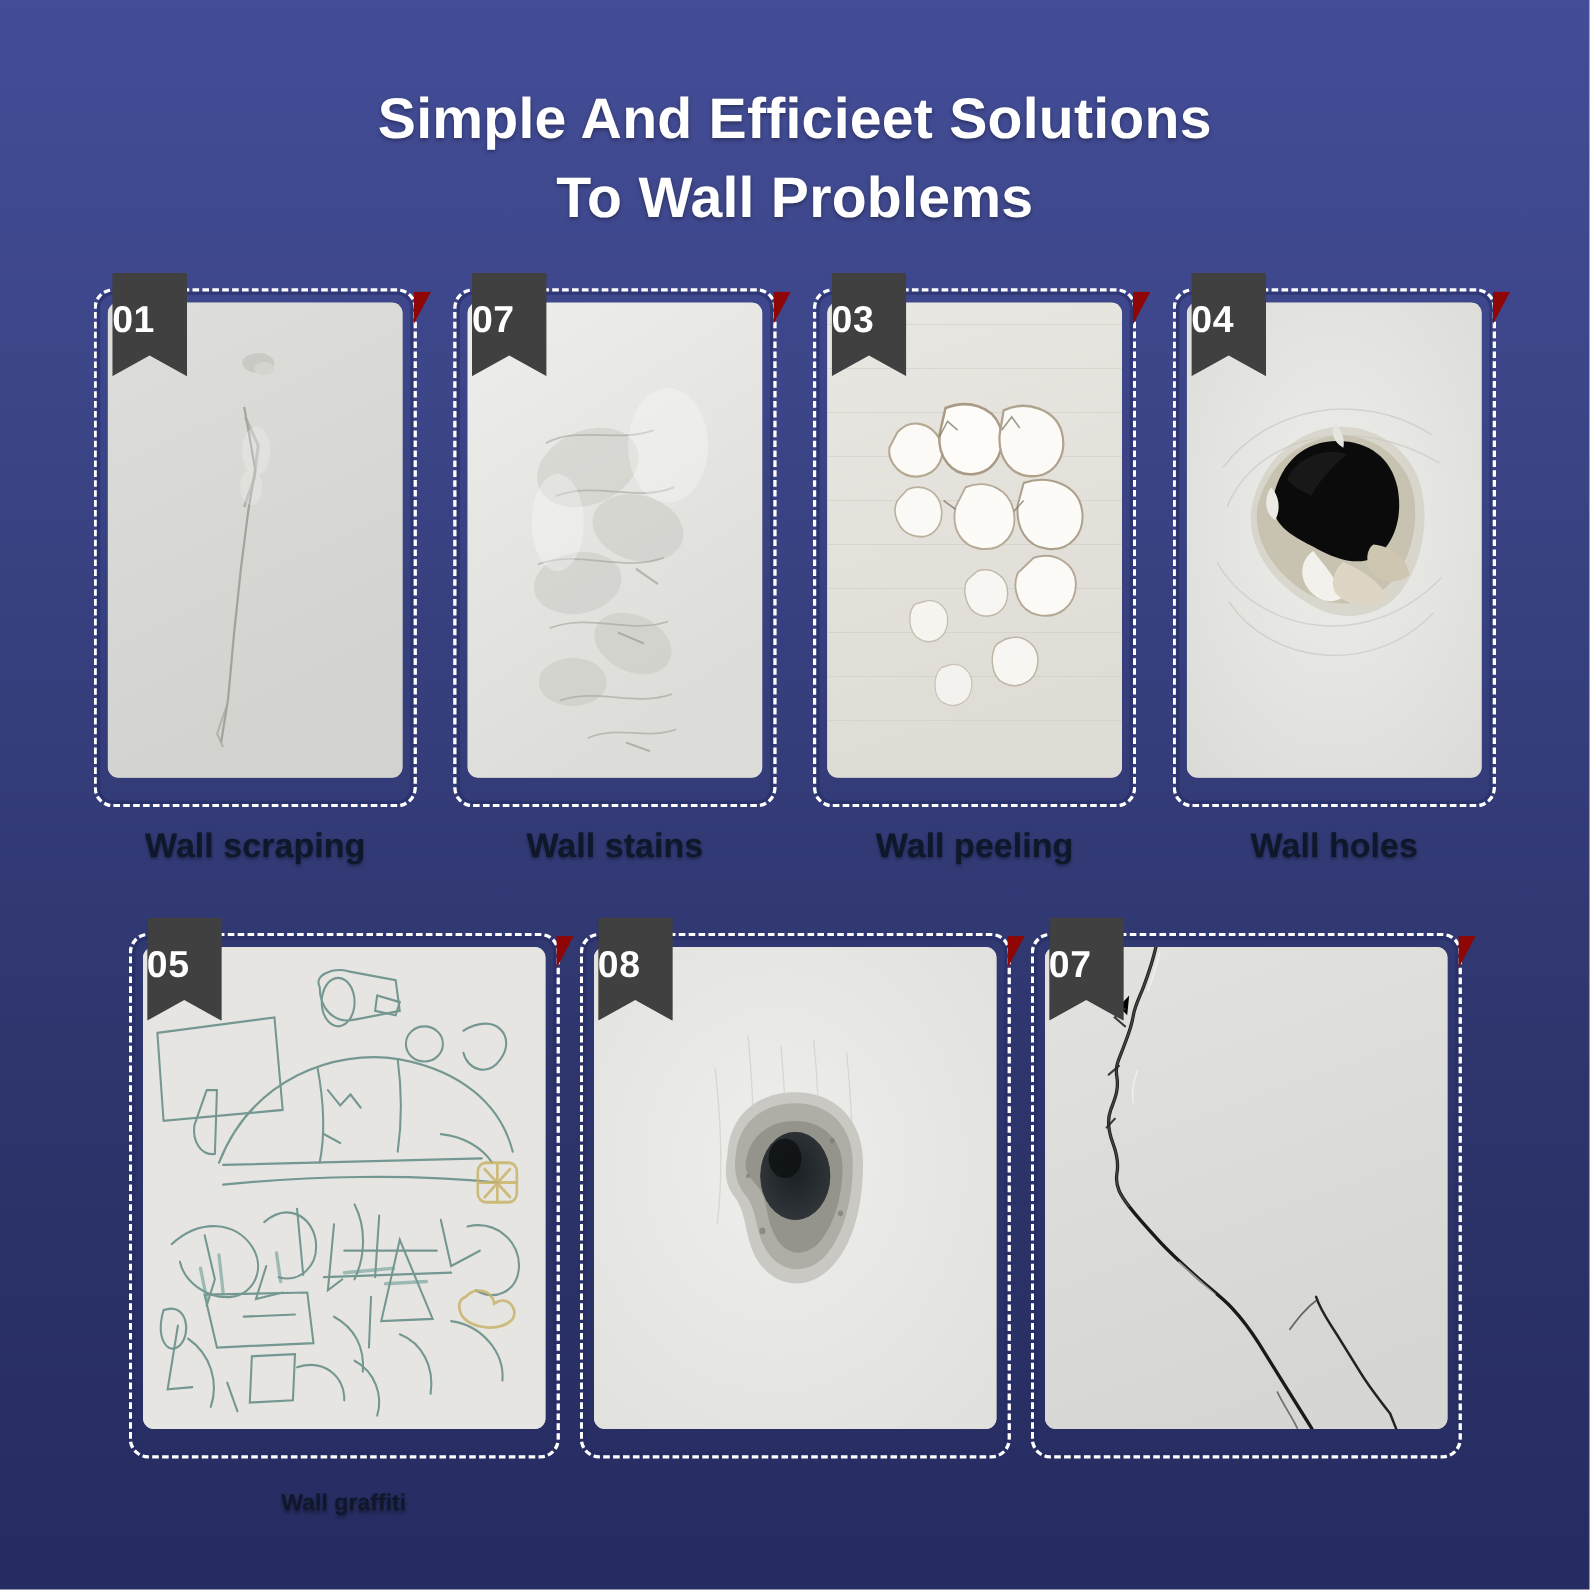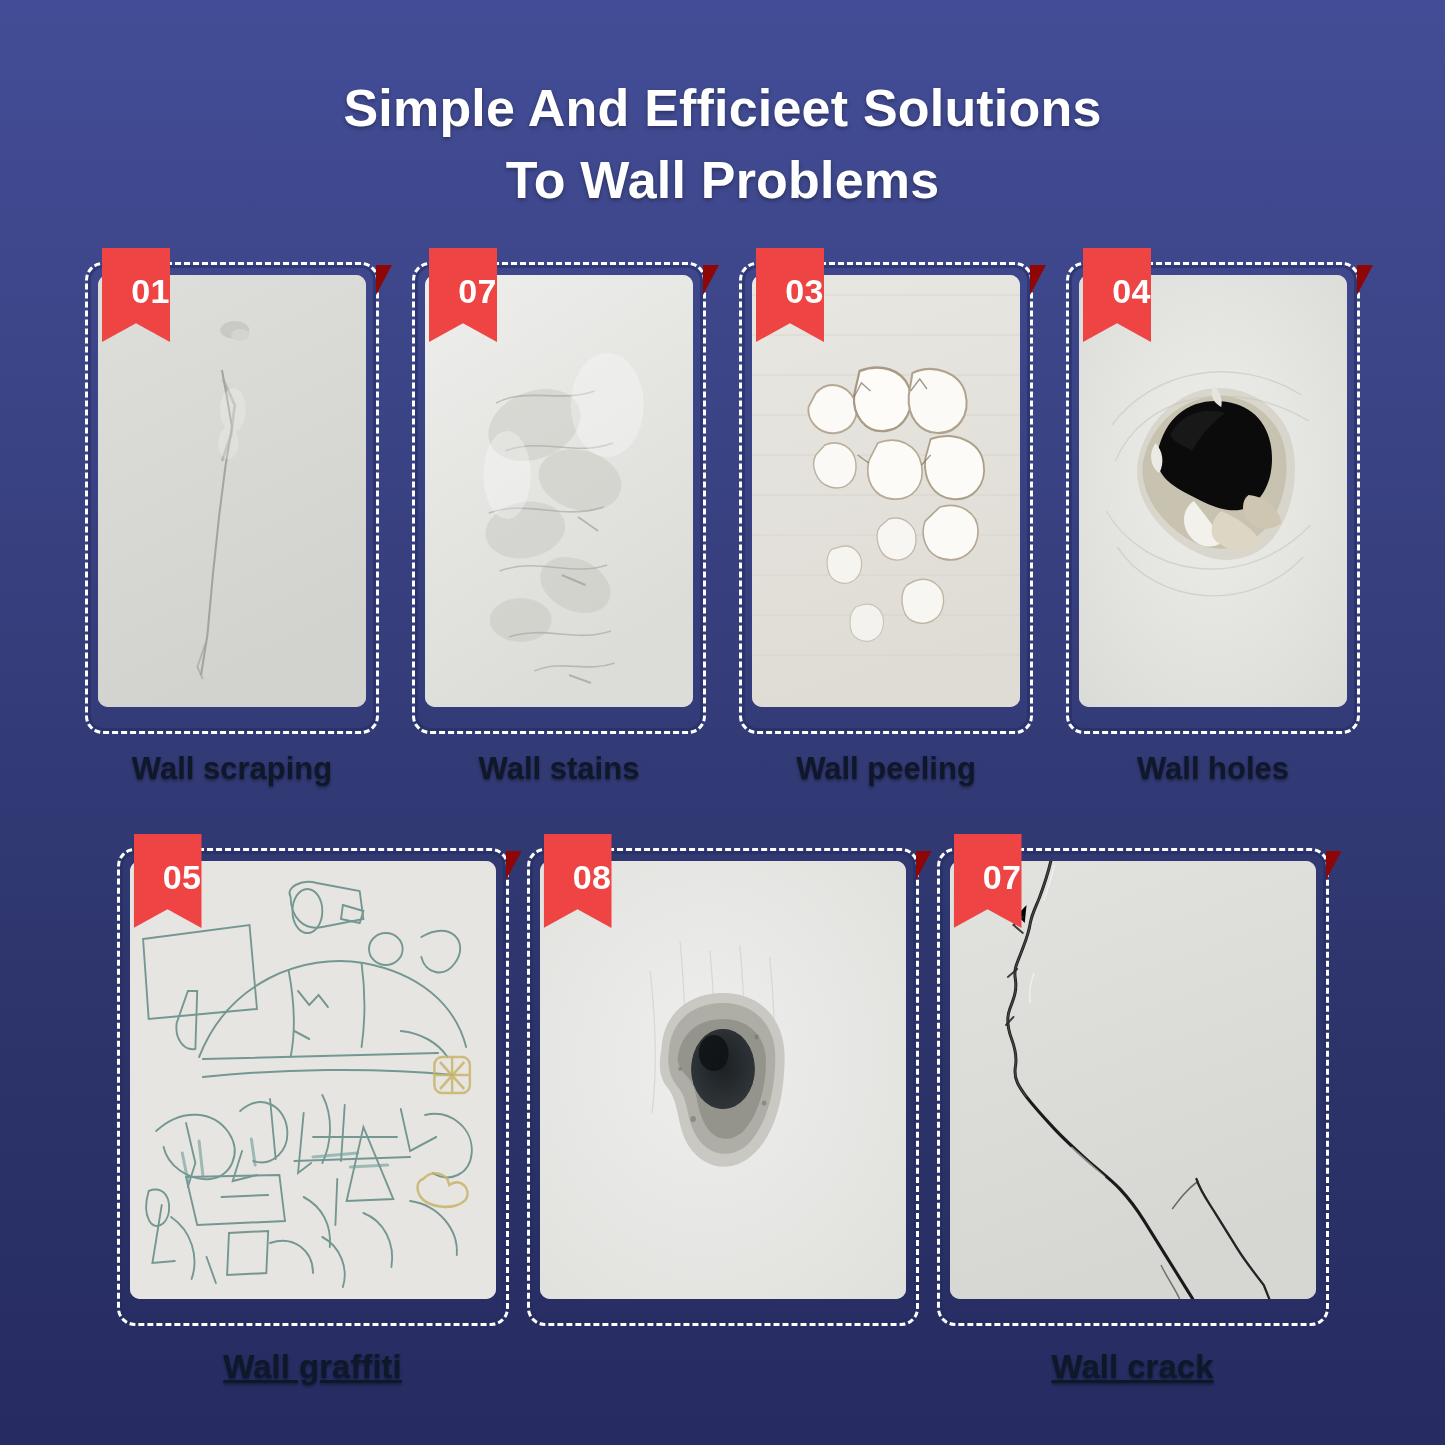--- a/index.html
+++ b/index.html
@@ -79,26 +79,26 @@
   .row-1 .photo { height: 432px; }
   .row-2 .photo { height: 438px; }
 
   
   .ribbon {
     position: absolute;
     top: -17px;
     left: 14px;
     width: 68px;
     height: 94px;
-    background: #ef4444;
+    background: #404040;
     z-index: 6;
     clip-path: polygon(0 0, 100% 0, 100% 100%, 50% 80%, 0 100%);
     display: flex;
     align-items: flex-start;
-    justify-content: flex-end;
+    justify-content: flex-start;
     filter: drop-shadow(1px 2px 2px rgba(0,0,0,0.35));
   }
   .ribbon-num {
     color: #ffffff;
     font-size: 34px;
     font-weight: bold;
     line-height: 1;
     margin-top: 26px;
     letter-spacing: 0.5px;
   }
@@ -117,21 +117,21 @@
   
   .caption {
     margin-top: 16px;
     text-align: center;
     color: #0f172a;
     font-size: 31px;
     font-weight: bold;
     line-height: 38px;
     text-shadow: 0 2px 3px rgba(0,0,0,0.4);
   }
-  .row-2 .caption { margin-top: 22px; font-size: 33px; text-decoration: underline; }
+  .row-2 .caption { margin-top: 22px; font-size: 21px; }
 
   
   .photo svg { display:block; width:100%; height:100%; }
 </style>
 </head>
 <body>
 
 <div class="title-wrap">
   <span class="title-line">Simple And Efficieet Solutions</span>
   <span class="title-line">To Wall Problems</span>
@@ -470,17 +470,16 @@
             <path d="M266 320 C254 328 246 338 238 348" stroke="#333" stroke-width="1.6" fill="none" opacity="0.7"></path>
             <path d="M226 404 C232 416 240 426 246 438" stroke="#3a3a3a" stroke-width="1.6" fill="none" opacity="0.65"></path>
             <g stroke="#ffffff" stroke-width="1.4" fill="none" opacity="0.55">
               <path d="M112 4 C108 20 104 30 100 40"></path>
               <path d="M90 112 C86 122 84 132 86 142"></path>
               <path d="M130 286 C142 296 154 306 166 316"></path>
             </g>
           </svg>
         </div>
       </div>
-      <div class="caption">Wall crack</div>
     </div>
 
   </div>
 </div>
 
 </body></html>

